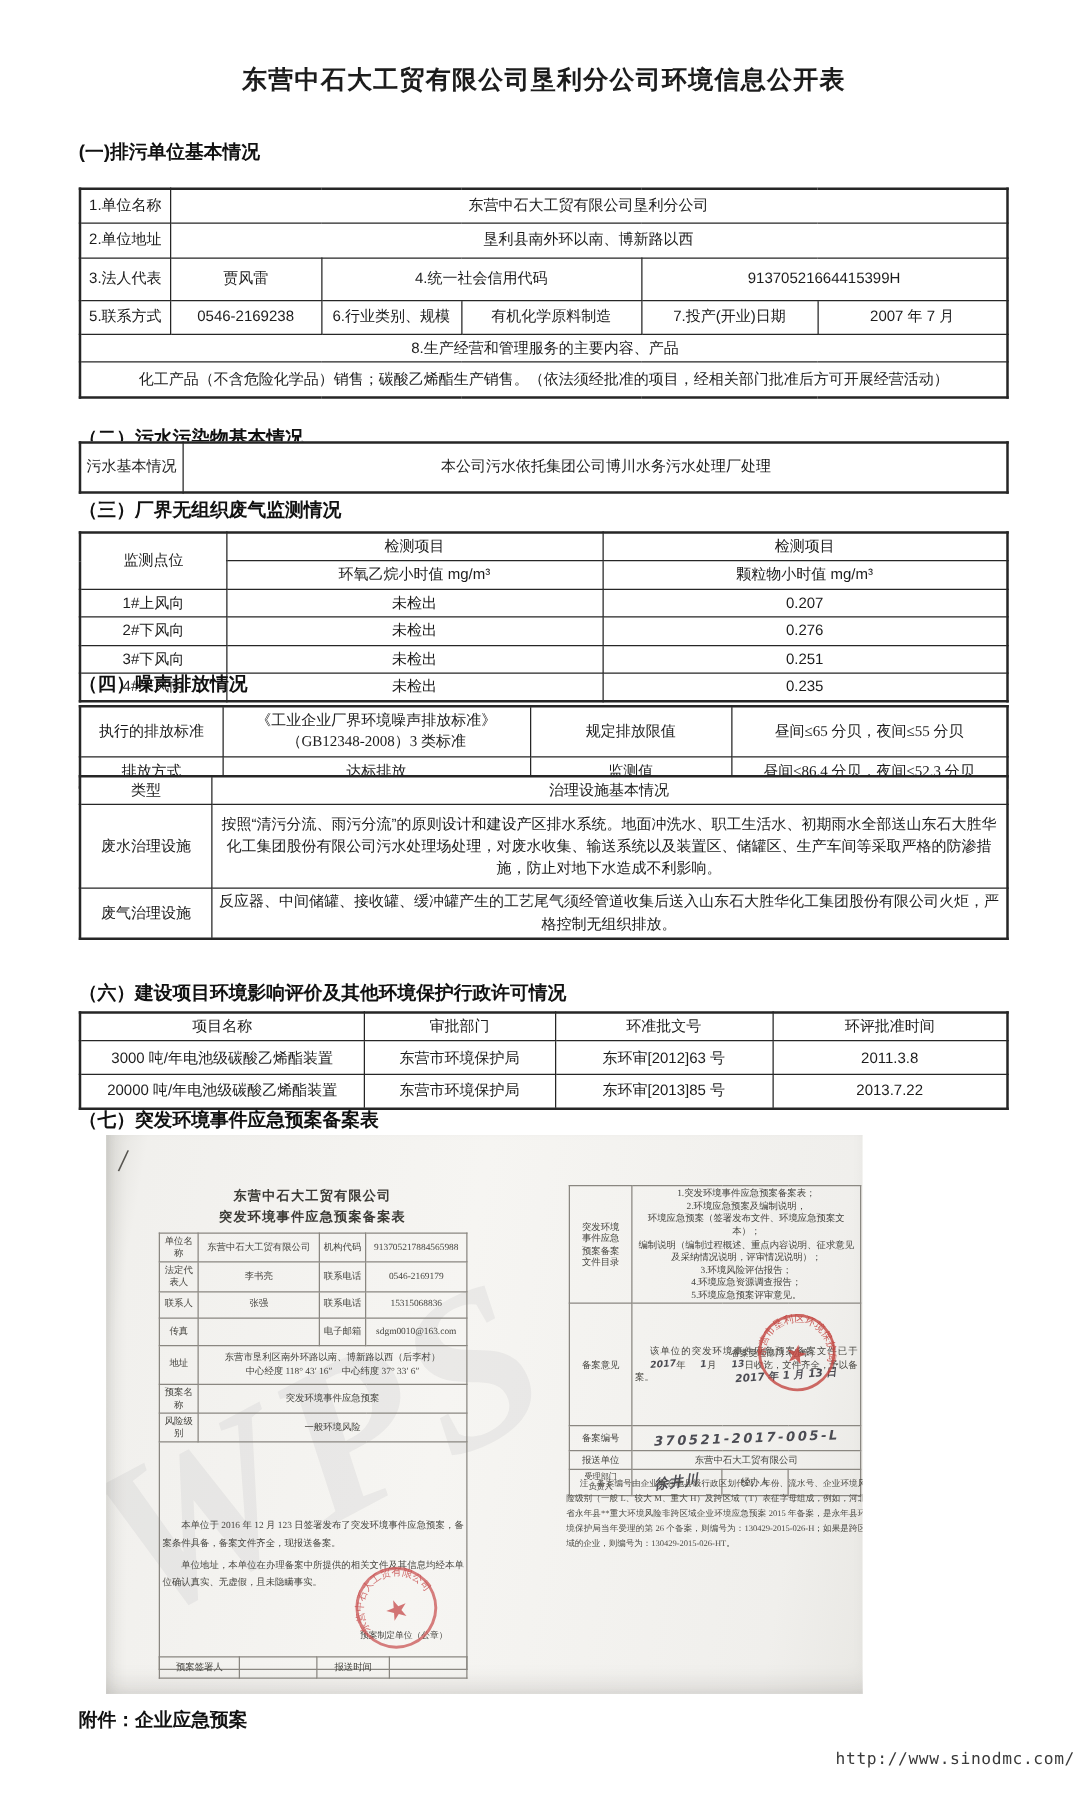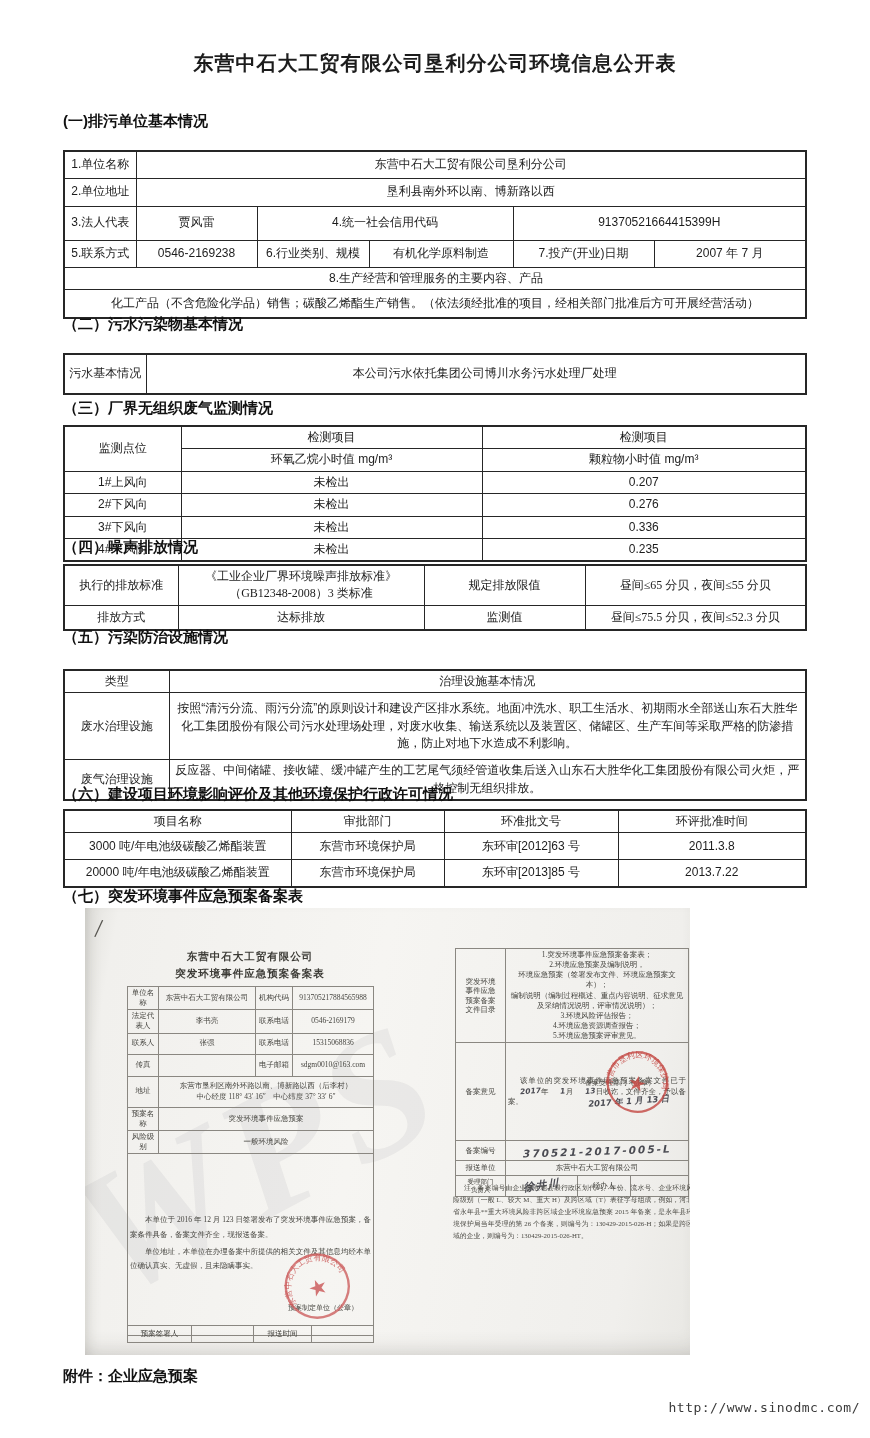--- a/index.html
+++ b/index.html
@@ -95,21 +95,21 @@
   </tr>
   <tr style="height:22px">
     <td colspan="6" class="l" style="padding-left:6px;">8.生产经营和管理服务的主要内容、产品</td>
   </tr>
   <tr style="height:29px">
     <td colspan="6" class="l ind2">化工产品（不含危险化学品）销售；碳酸乙烯酯生产销售。（依法须经批准的项目，经相关部门批准后方可开展经营活动）</td>
   </tr>
 </tbody>
   </table>
 
-<div class="abs sec-head" style="top:315px;">（二）污水污染物基本情况</div>
+<div class="abs sec-head" style="top:341px;">（二）污水污染物基本情况</div>
 <table class="t" style="top:353px;width:742px;">
   <colgroup>
       <col style="width:82px">
       <col style="width:660px">
     </colgroup>
   <tbody>
       <tr style="height:40px">
     <td>污水基本情况</td>
     <td class="l" style="padding-left:22px;">本公司污水依托集团公司博川水务污水处理厂处理</td>
   </tr>
@@ -139,21 +139,21 @@
     <td>0.207</td>
   </tr>
   <tr style="height:18px">
     <td>2#下风向</td>
     <td>未检出</td>
     <td>0.276</td>
   </tr>
   <tr style="height:18px">
     <td>3#下风向</td>
     <td>未检出</td>
-    <td>0.336</td>
+    <td>0.251</td>
   </tr>
   <tr style="height:18px">
     <td>4#下风向</td>
     <td>未检出</td>
     <td>0.235</td>
   </tr>
 </tbody>
   </table>
 
 <div class="abs sec-head" style="top:538px;">（四）噪声排放情况</div>
@@ -171,27 +171,27 @@
       <div>《工业企业厂界环境噪声排放标准》</div>
       <div>（GB12348-2008）3 类标准</div>
     </td>
     <td>规定排放限值</td>
     <td>昼间≤65 分贝，夜间≤55 分贝</td>
   </tr>
   <tr style="height:25px">
     <td>排放方式</td>
     <td>达标排放</td>
     <td>监测值</td>
-    <td>昼间≤75.5 分贝，夜间≤52.3 分贝</td>
+    <td>昼间≤86.4 分贝，夜间≤52.3 分贝</td>
   </tr>
 </tbody>
   </table>
 
 <div class="abs sec-head" style="top:628px;">（五）污染防治设施情况</div>
-<table class="t" style="top:669px;width:742px;">
+<table class="t" style="top:620px;width:742px;">
   <colgroup>
       <col style="width:105px">
       <col style="width:637px">
     </colgroup>
   <tbody>
       <tr style="height:22px">
     <td>类型</td>
     <td>治理设施基本情况</td>
   </tr>
   <tr style="height:67px">

